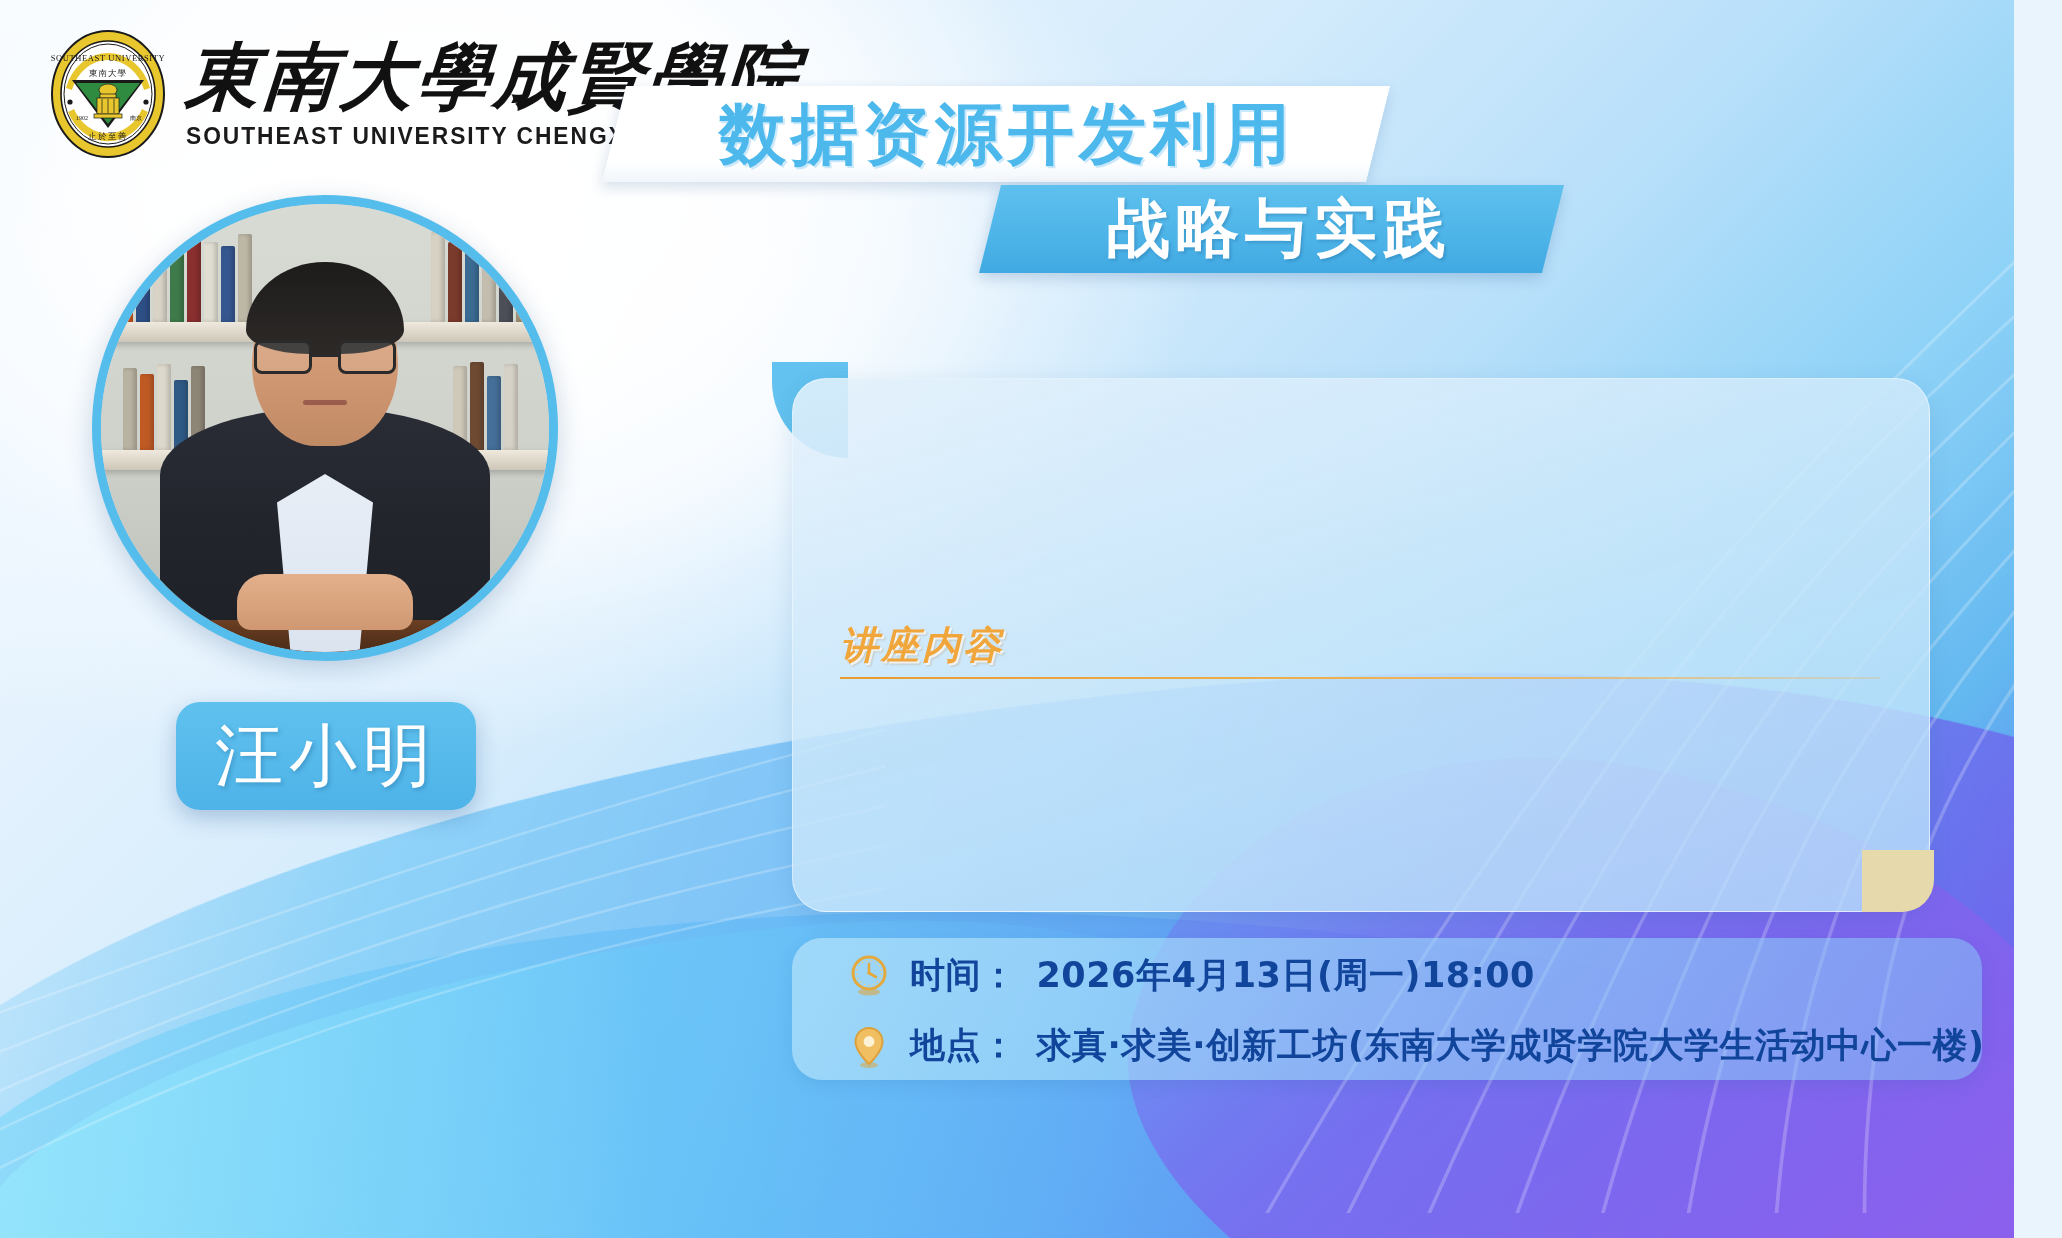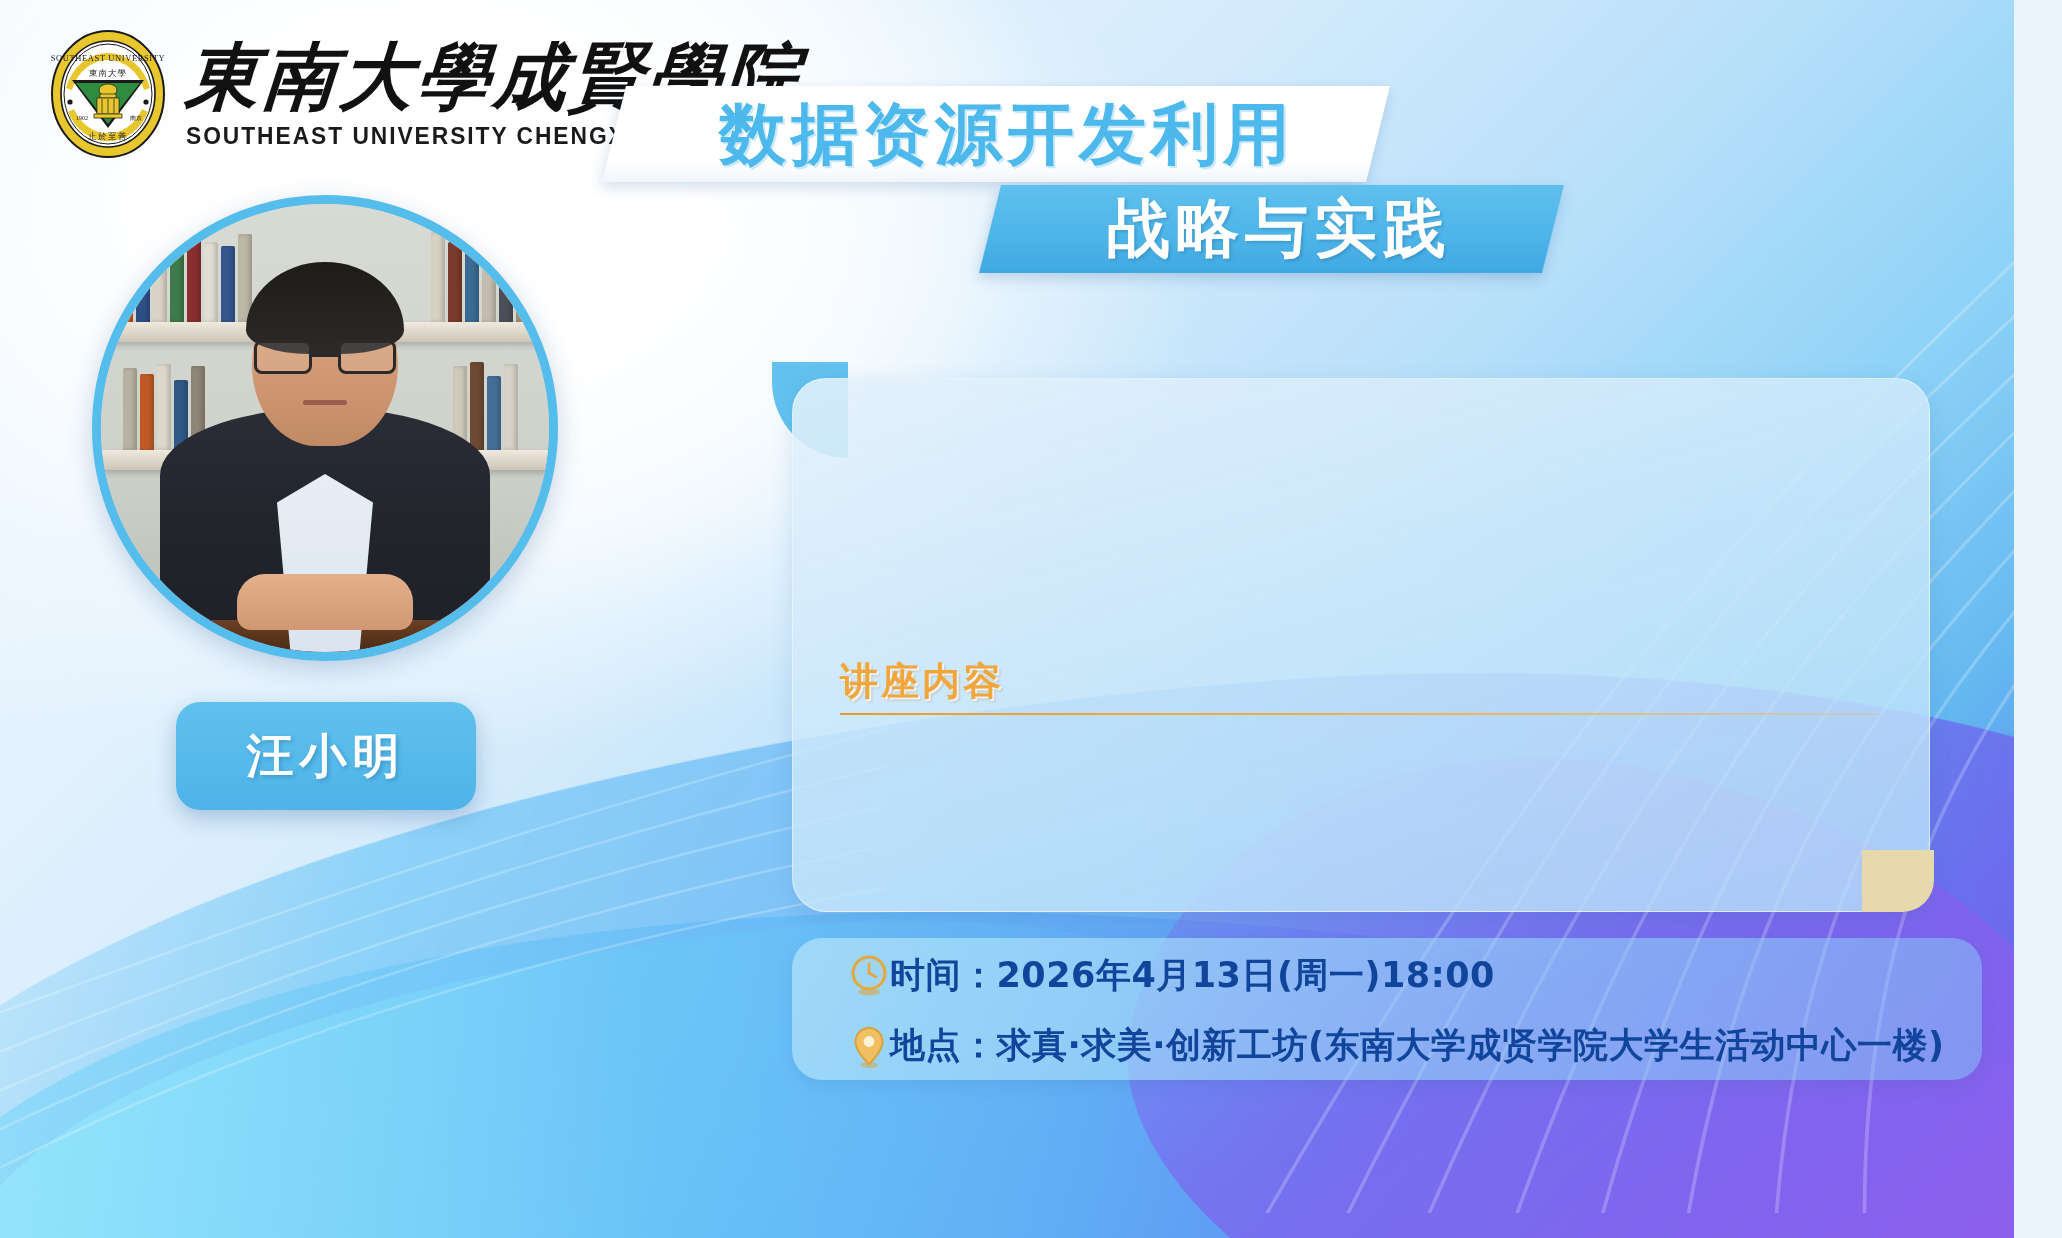--- a/index.html
+++ b/index.html
@@ -199,21 +199,21 @@
   
   .name-badge {
     position:absolute; left:176px; top:702px;
     width:300px; height:108px;
     background:linear-gradient(180deg,#5fc1ee 0%,#4eb3e8 100%);
     border-radius:24px;
     box-shadow:0 8px 22px rgba(25,80,140,.28);
     display:flex; align-items:center; justify-content:center;
   }
   .name-badge span {
-    font-size:47px; font-weight:700; color:#fff; letter-spacing:6px;
+    font-size:68px; font-weight:400; color:#fff; letter-spacing:6px;
     font-family:"DejaVu Sans","Liberation Sans",sans-serif;
     text-shadow:2px 2px 4px rgba(20,80,130,.3);
   }
 
   
   .info-card {
     position:absolute; left:792px; top:378px;
     width:1138px; height:534px;
     background:linear-gradient(165deg, rgba(226,240,251,.88) 0%, rgba(205,232,250,.82) 45%, rgba(182,224,250,.8) 100%);
     border-radius:34px;
@@ -257,21 +257,21 @@
 
   
   .detail-card {
     position:absolute; left:792px; top:938px;
     width:1190px; height:142px;
     background:linear-gradient(120deg, rgba(180,226,250,.72) 0%, rgba(150,214,248,.6) 55%, rgba(130,200,246,.5) 100%);
     border-radius:30px;
     box-shadow:0 5px 16px rgba(30,90,150,.12);
   }
   .detail-row {
-    position:absolute; display:flex; align-items:center; 
+    position:absolute; display:flex; align-items:center; gap:20px;
     font-size:35px; font-weight:900; color:#10459b; white-space:nowrap;
     font-family:"DejaVu Sans","Liberation Sans",sans-serif;
     letter-spacing:.5px;
   }
   .detail-row.time { left:848px; top:952px; }
   .detail-row.place { left:848px; top:1022px; }
   .ic { width:42px; height:46px; flex:0 0 auto; }
 
   
   .organizer {
@@ -413,21 +413,21 @@
 
   <div class="name-badge">
     <span>汪小明</span>
   </div>
 
   <div class="card-deco"></div>
   <div class="info-card"></div>
   <div class="card-deco-br"></div>
 
 
-  <div class="sect" style="top:656px;">
+  <div class="sect" style="top:620px;font-style:italic;">
     <div class="sect-title">讲座内容</div>
     <div class="sect-rule"></div>
   </div>
 
   <div class="detail-card"></div>
 
   <div class="detail-row time">
     <svg class="ic" viewBox="0 0 42 46">
       <ellipse cx="21" cy="39" rx="11" ry="3.4" fill="#d9a642" opacity=".6"></ellipse>
       <circle cx="21" cy="20" r="16" fill="none" stroke="#e3a93c" stroke-width="3"></circle>

